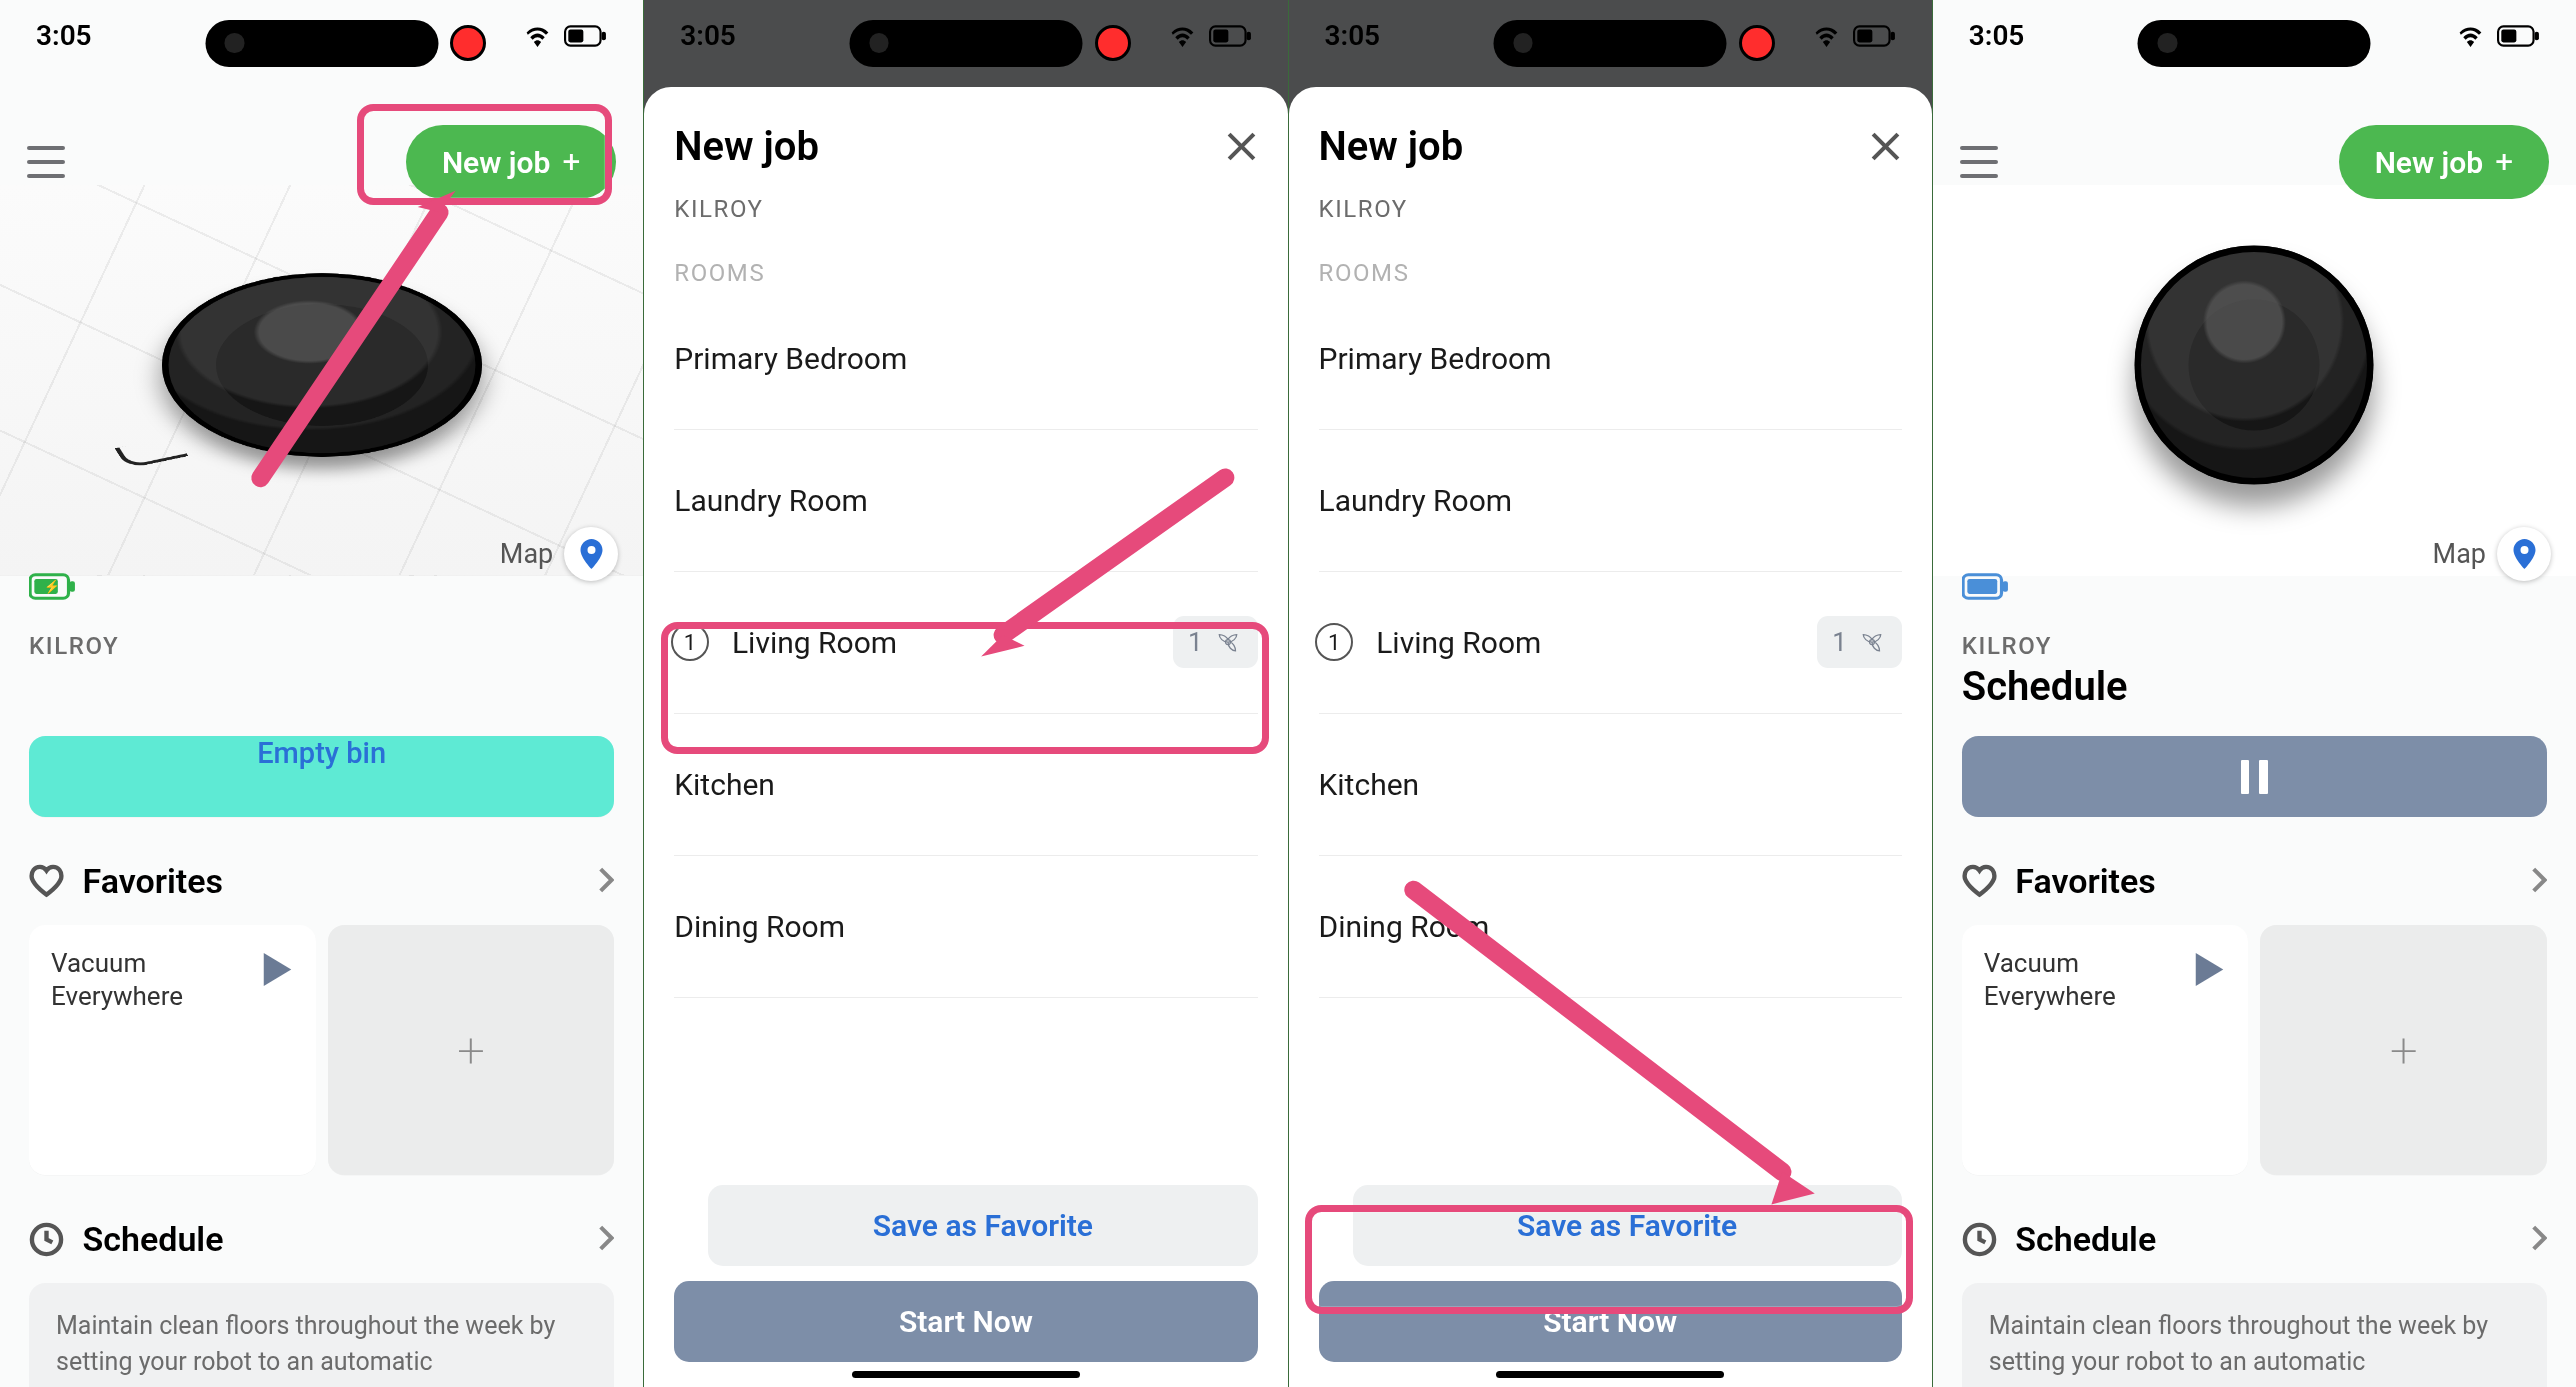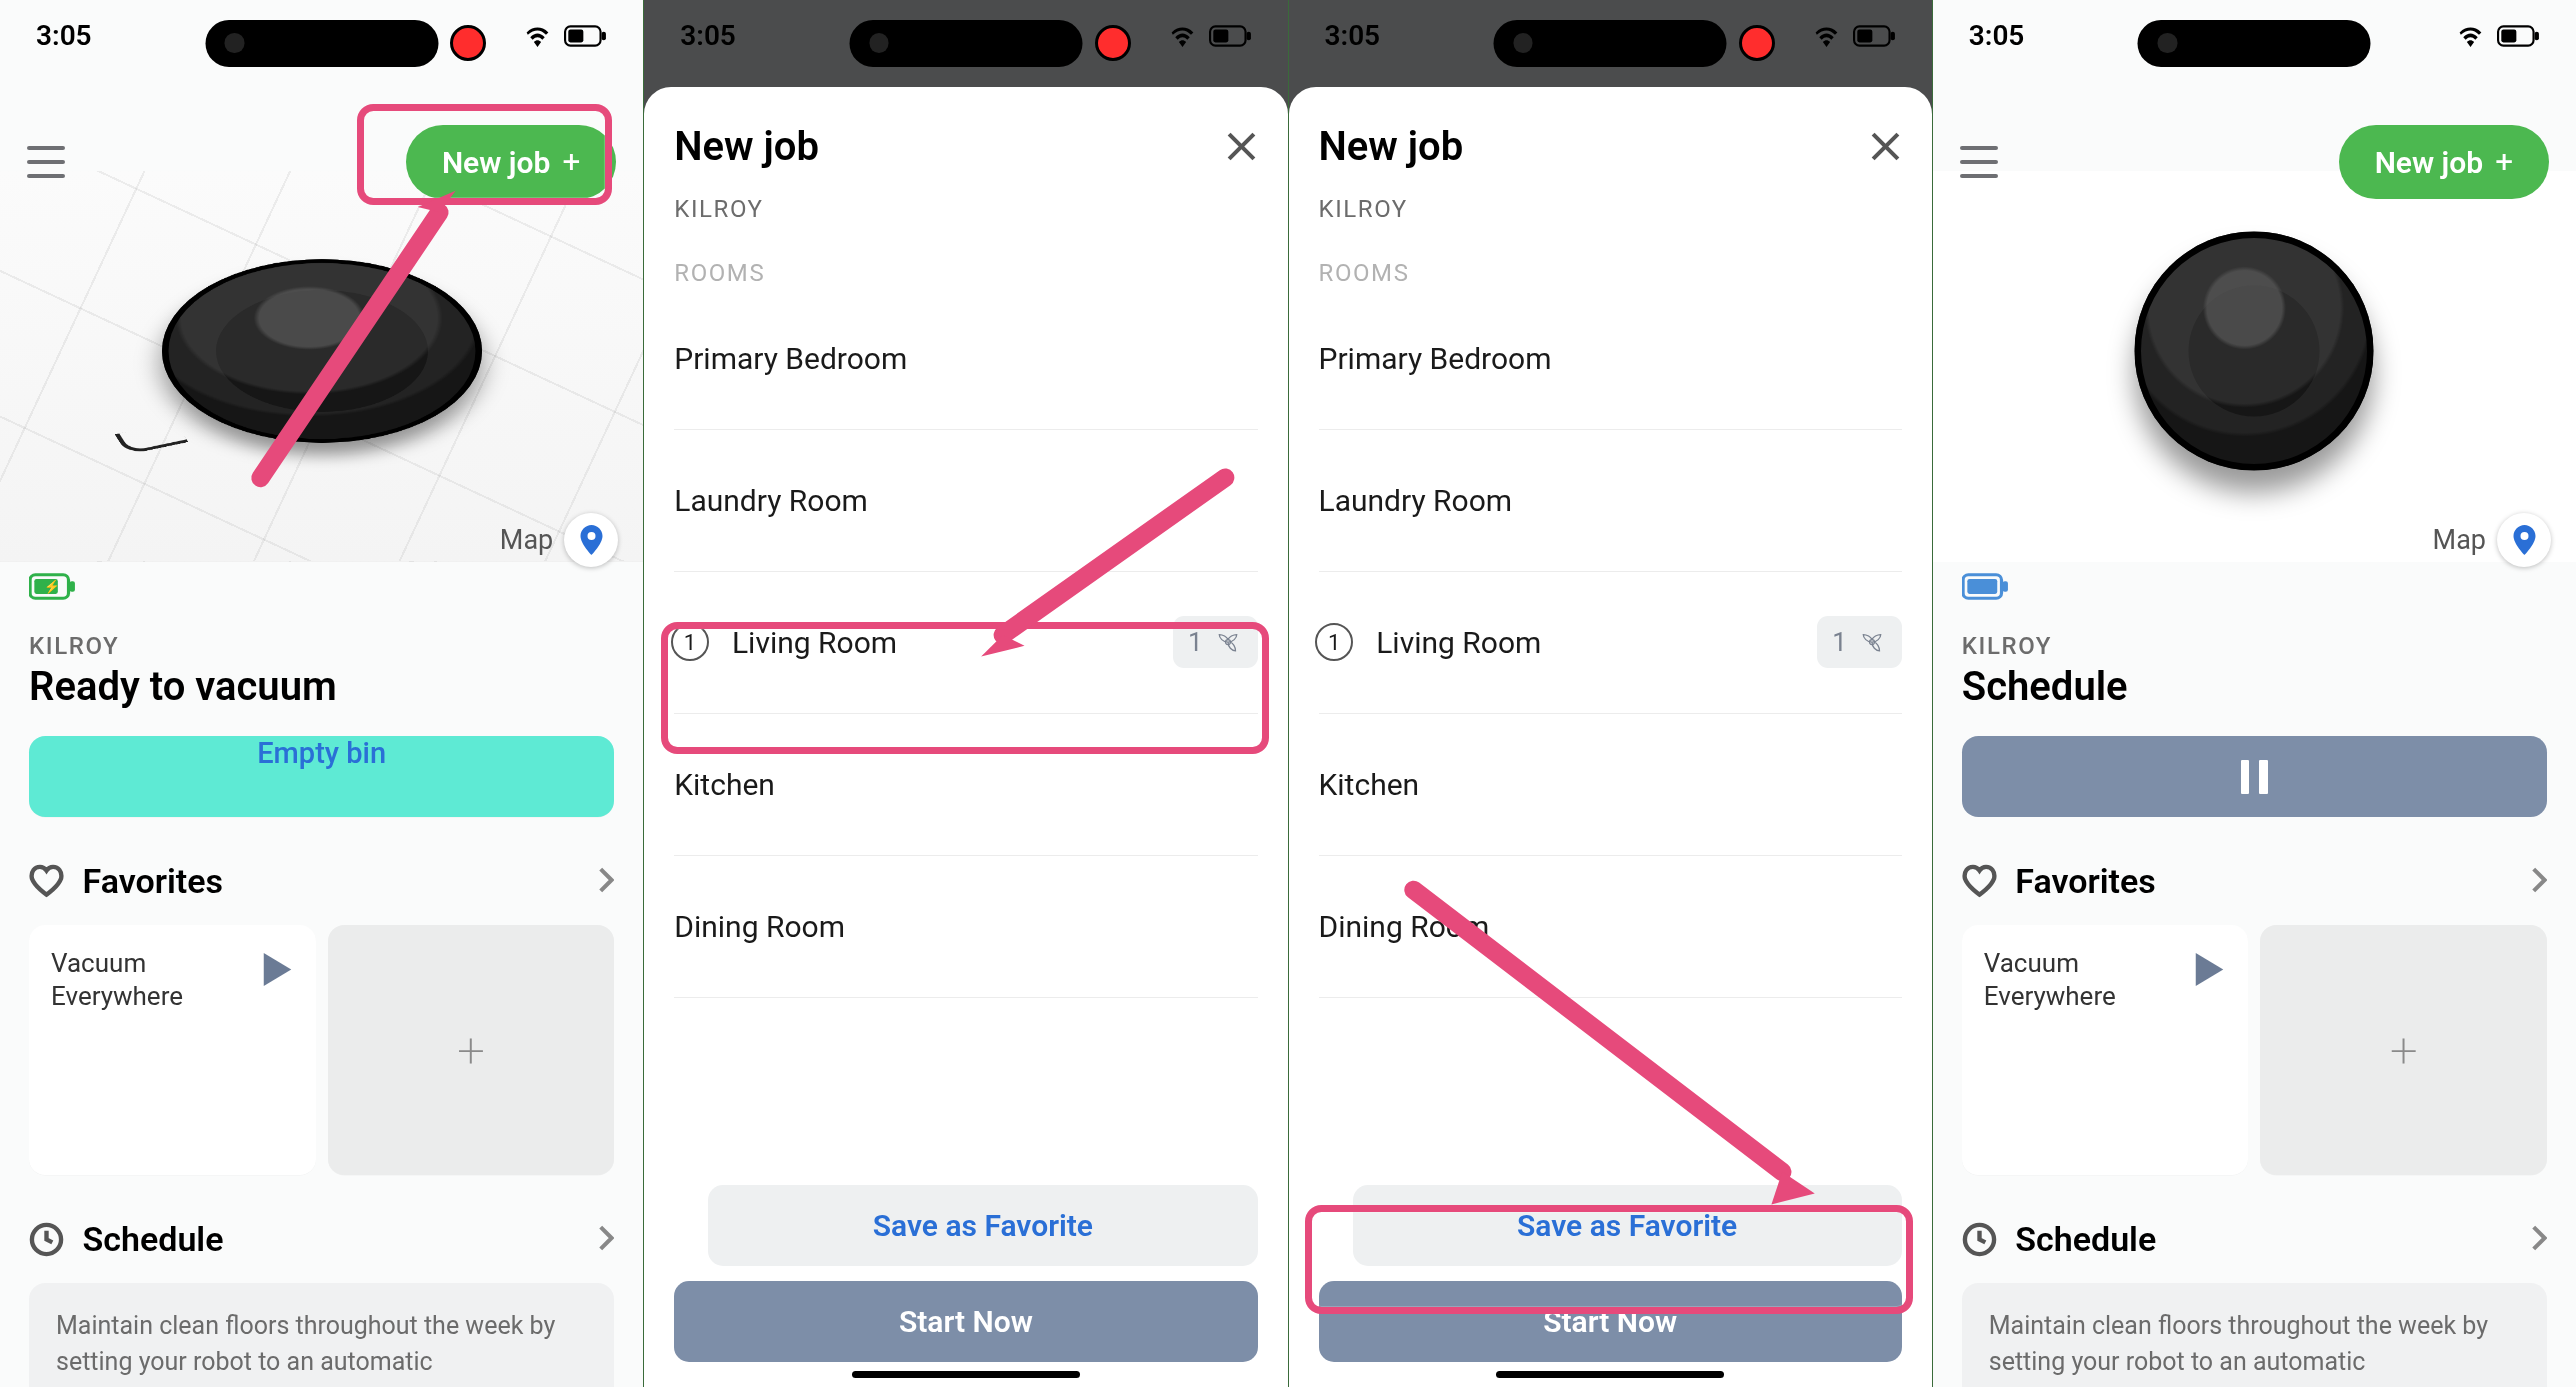--- a/index.html
+++ b/index.html
@@ -35,21 +35,21 @@
 .sb-wifi svg,.sb-batt svg{display:block;}
 .bg-dim .statusbar .sb-time,.bg-dim .statusbar .sb-right svg{color:#000;}
 
 
 .topbar{position:absolute;top:125px;left:0;right:0;display:flex;align-items:center;justify-content:space-between;padding:0 27px;z-index:4;}
 .hamburger{width:38px;height:33px;display:flex;flex-direction:column;justify-content:space-between;cursor:pointer;}
 .hamburger span{height:4.3px;background:#6e6f73;border-radius:2.2px;}
 .newjob{background:var(--green);color:#fff;font-size:30px;font-weight:600;border:none;border-radius:43px;padding:19.5px 36px;display:flex;align-items:center;gap:12px;cursor:pointer;}
 .newjob .plus{font-size:31.5px;font-weight:400;line-height:0.6;}
 
-.hero{position:absolute;top:171px;left:0;right:0;height:391px;}
+.hero{position:absolute;top:185px;left:0;right:0;height:391px;}
 .floor{position:absolute;inset:0;background:
   repeating-linear-gradient(115deg,transparent 0 130px,rgba(0,0,0,0.06) 130px 132px),
   repeating-linear-gradient(25deg,transparent 0 130px,rgba(0,0,0,0.06) 130px 132px),
   linear-gradient(#fbfbfb,#f4f4f4);border-bottom:0.5px solid rgba(0,0,0,0.04);}
 .roomba{position:absolute;left:50%;top:46%;transform:translate(-50%,-50%) rotateX(55deg);width:320px;height:320px;border-radius:50%;background:radial-gradient(circle at 46% 32%,#4a4a4a 0 18%,#2a2a2a 20% 46%,#161616 48% 60%,#050505 62% 100%);box-shadow:0 22px 27px rgba(0,0,0,0.4), inset 0 0 0 6.5px #000, inset 0 0 0 54px rgba(90,90,90,0.2);}
 .roomba::after{content:"";position:absolute;bottom:-11px;left:-43px;width:60px;height:33px;border:5.4px solid #222;border-top:none;border-right:none;border-radius:0 0 0 22px;transform:rotate(-20deg);}
 .roomba.flat{transform:translate(-50%,-50%);width:239px;height:239px;}
 .roomba.flat::after{display:none;}
 .map-pill{position:absolute;right:25px;bottom:-5.4px;display:flex;align-items:center;gap:11px;}
 .map-pill span{font-size:27px;color:#555;}
@@ -175,21 +175,20 @@
 
   <div class="batt-ind green">
     <svg viewBox="0 0 44 24">
           <rect x="1" y="1" width="36" height="22" rx="5" fill="none" stroke="#2fb14a" stroke-width="3"></rect>
           <rect x="38" y="7" width="5" height="10" rx="2" fill="#2fb14a"></rect>
           <rect class="body" x="5" y="5" width="22" height="14" rx="2"></rect>
           <text x="14" y="16" font-size="12" fill="#fff">⚡</text>
         </svg>
   </div>
   <div class="robot-name">KILROY</div>
-  <div class="robot-status">Ready to vacuum</div>
   <div class="empty-bin">
         <span>Empty bin</span>
       </div>
 
   <div class="section-row fav-row">
     <div class="lead">
       <span class="ico"><svg viewBox="0 0 24 24">
               <path d="M12 21s-8-5.3-10-11C1 5 4 2 7.5 2 9.5 2 11 3 12 4.5 13 3 14.5 2 16.5 2 20 2 23 5 22 10c-2 5.7-10 11-10 11z"></path>
             </svg></span>
       <h3>Favorites</h3>

